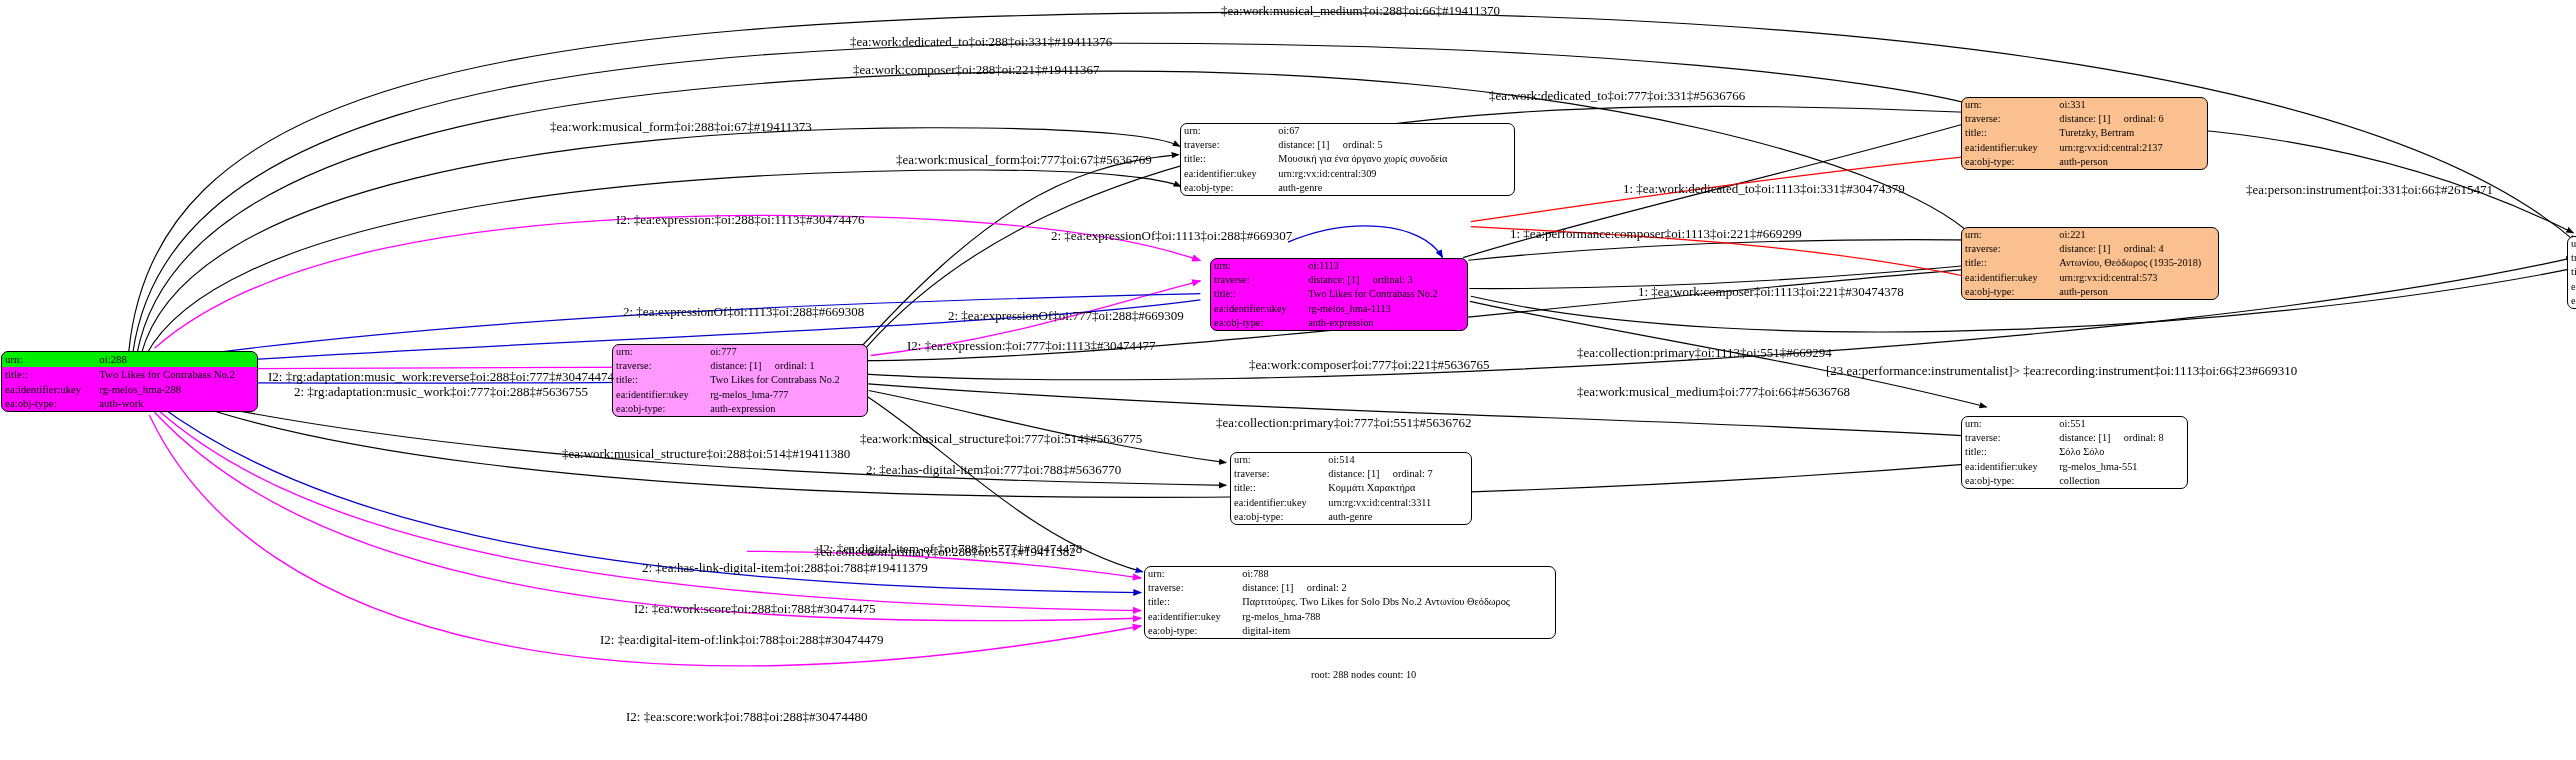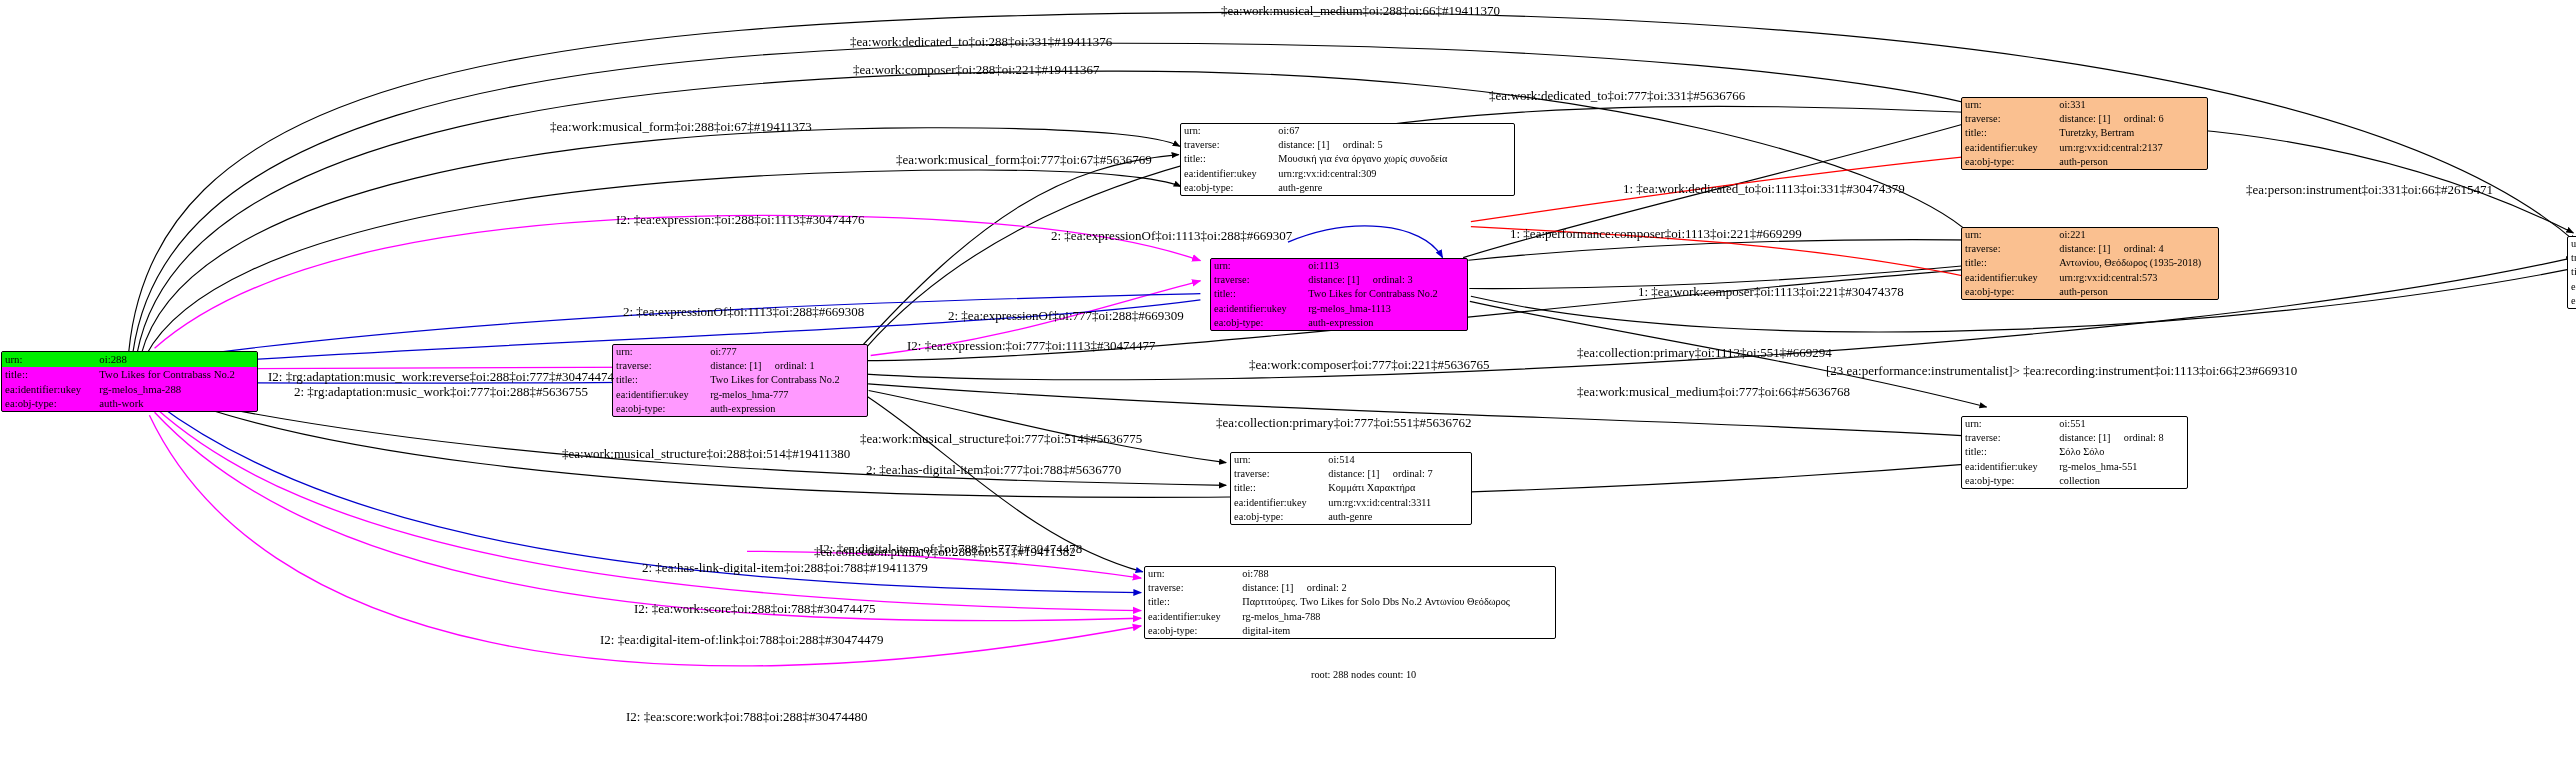--- a/index.html
+++ b/index.html
@@ -2,21 +2,21 @@
 <html style="font-size:8.2px"><head>
 <meta charset="utf-8">
 <style>
   html,body{margin:0;padding:0;background:#ffffff;}
   body{width:2797px;height:761px;position:relative;overflow:hidden;
        font-family:"Liberation Serif","DejaVu Serif",serif;color:#000;}
   #canvas{position:absolute;left:0;top:0;width:2797px;height:761px;}
   svg.edges{position:absolute;left:0;top:0;width:2797px;height:761px;overflow:visible;}
 
   .node{position:absolute;box-sizing:border-box;border:1px solid #000;
-        border-radius:2px;overflow:hidden;background:#fff;}
+        border-radius:7px;overflow:hidden;background:#fff;}
   .node table{border-collapse:collapse;width:100%;height:100%;}
   .node td{padding:0.5px 3.1px;white-space:nowrap;font-size:10.3px;line-height:1.18;vertical-align:middle;}
   .node td.k{width:88px;}
   .node td.v{}
   .node .trav span.d{margin-right:13.4px;}
 
   .n-white{background:#ffffff;}
   .n-pink{background:#ff99ff;}
   .n-magenta{background:#ff00ff;}
   .n-orange{background:#fac090;}

